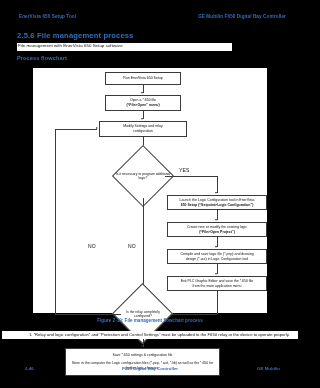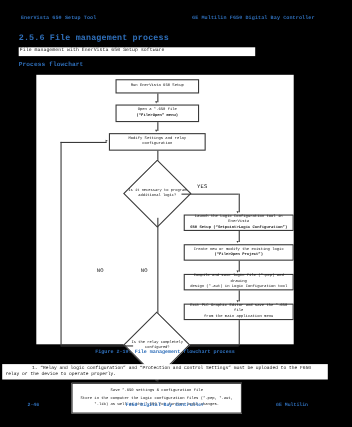--- a/index.html
+++ b/index.html
@@ -1,20 +1,20 @@
 <!DOCTYPE html>
 <html><head>
 <meta charset="utf-8">
 <style>
   html,body{margin:0;padding:0;}
   body{
     width:300px;height:388px;background:#000;overflow:hidden;
     font-family:"Liberation Sans", sans-serif;position:relative;
   }
-  .page{position:absolute;inset:0;font-family:Liberation Mono, monospace;}
+  .page{position:absolute;inset:0;}
 
   
   .runhead{
     position:absolute;top:14px;font-size:4.6px;font-weight:bold;
     color:#2f6fba;letter-spacing:.1px;white-space:nowrap;
     background:#000;
   }
   .runhead.left{left:19px;}
   .runhead.right{right:14px;text-align:right;}
 

